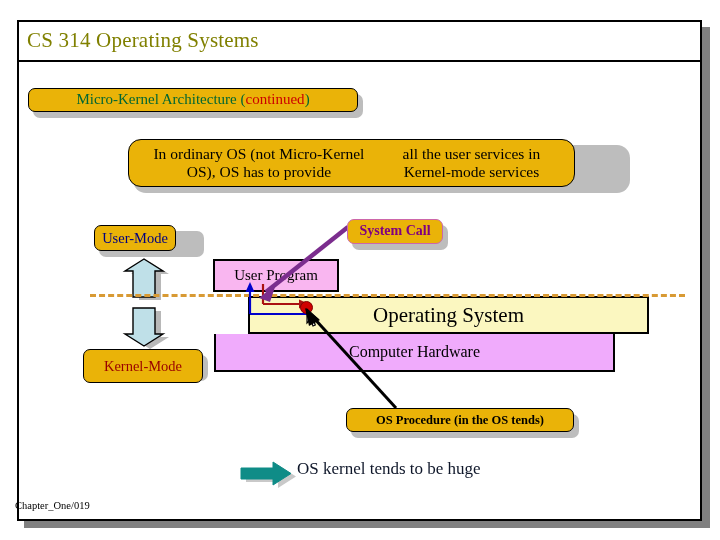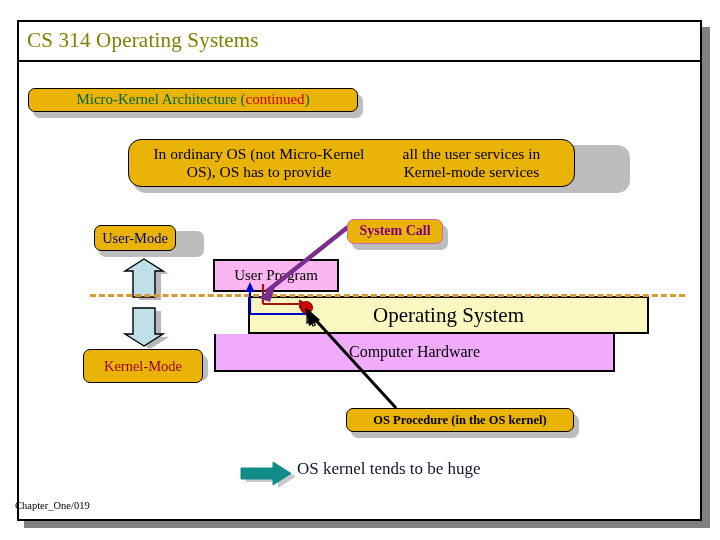--- a/index.html
+++ b/index.html
@@ -206,21 +206,21 @@
 
   <svg class="flow" style="left:300px;top:306px;" width="110" height="105">
     <path d="M96 102 L12 10" stroke="#000000" stroke-width="3" fill="none"></path>
     <path d="M5 2 L20 14 L9 20 Z" fill="#000000"></path>
   </svg>
 
   <div class="rbox-shadow" id="syscall-shadow"></div>
   <div class="rbox" id="syscall">System Call</div>
 
   <div class="rbox-shadow" id="osproc-shadow"></div>
-  <div class="rbox" id="osproc">OS Procedure (in the OS kernel)</div>
+  <div class="rbox" id="osproc">OS Procedure (in the OS tends)</div>
 
   <svg id="teal-arrow" width="58" height="27" viewBox="0 0 58 27">
     <path d="M2 7 L34 7 L34 1 L52 12.5 L34 24 L34 18 L2 18 Z" fill="#c9c9c9" transform="translate(5,3)"></path>
     <path d="M2 7 L34 7 L34 1 L52 12.5 L34 24 L34 18 L2 18 Z" fill="#0f8c87" stroke="#0f8c87" stroke-width="1"></path>
   </svg>
   <div id="huge-caption">OS kernel tends to be huge</div>
 
   <div id="footer">Chapter_One/019</div>
 
 

